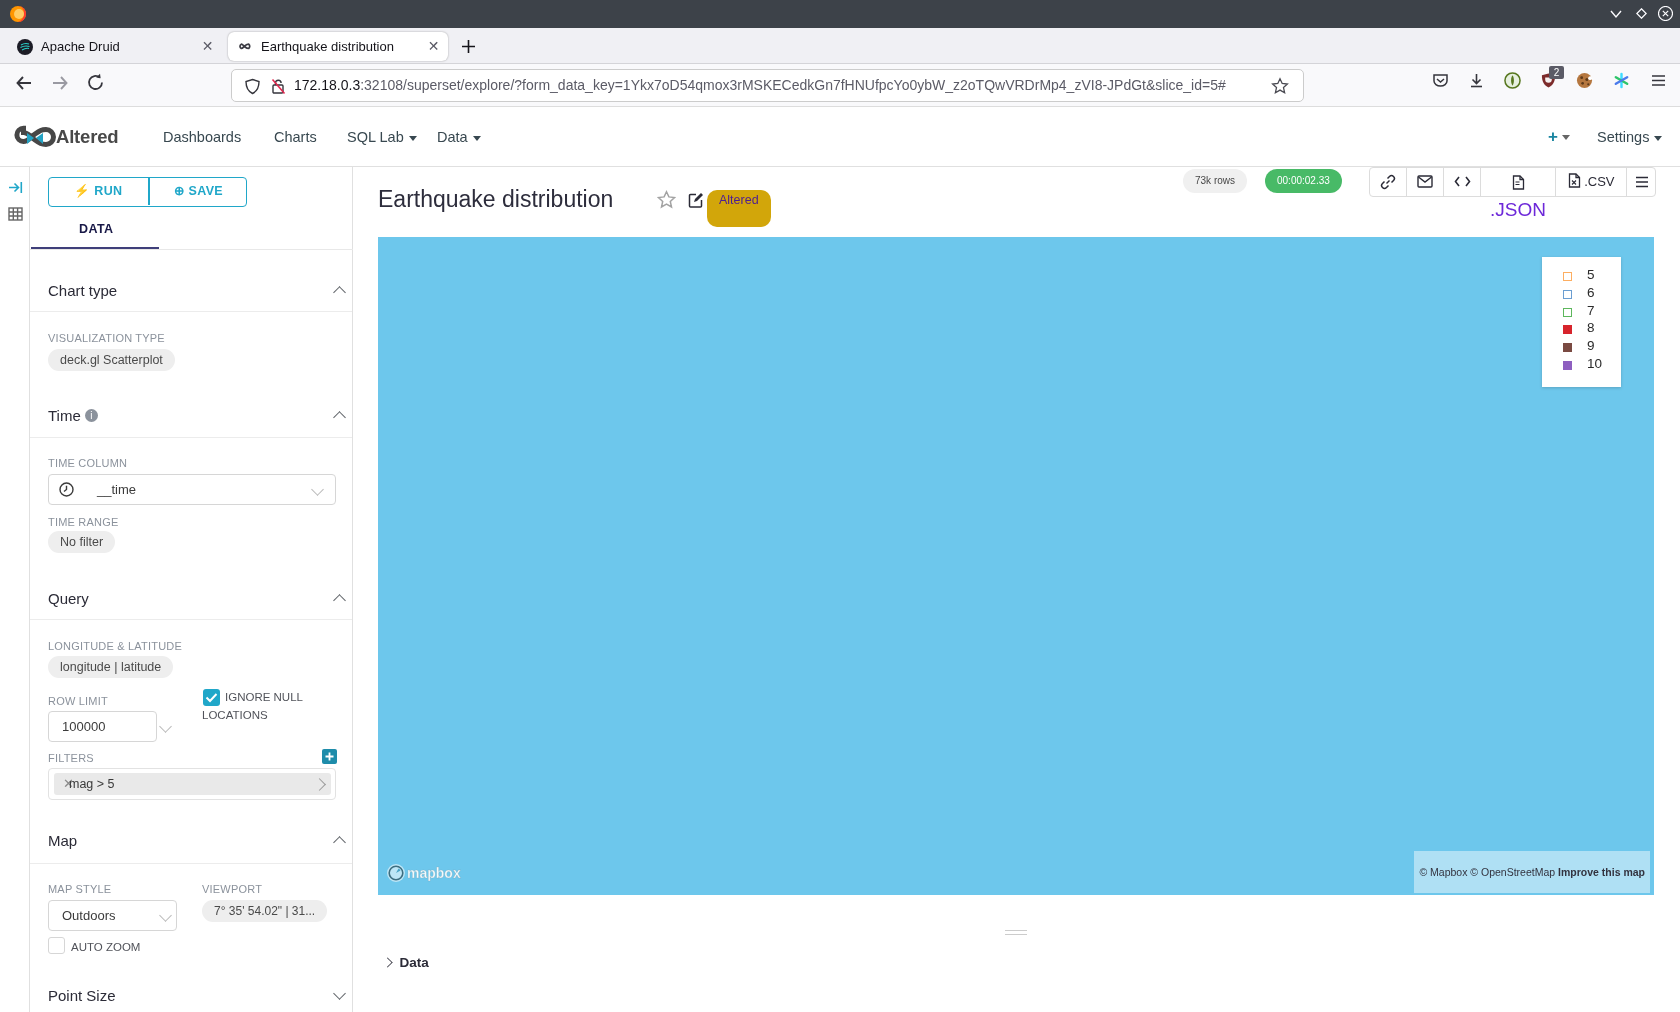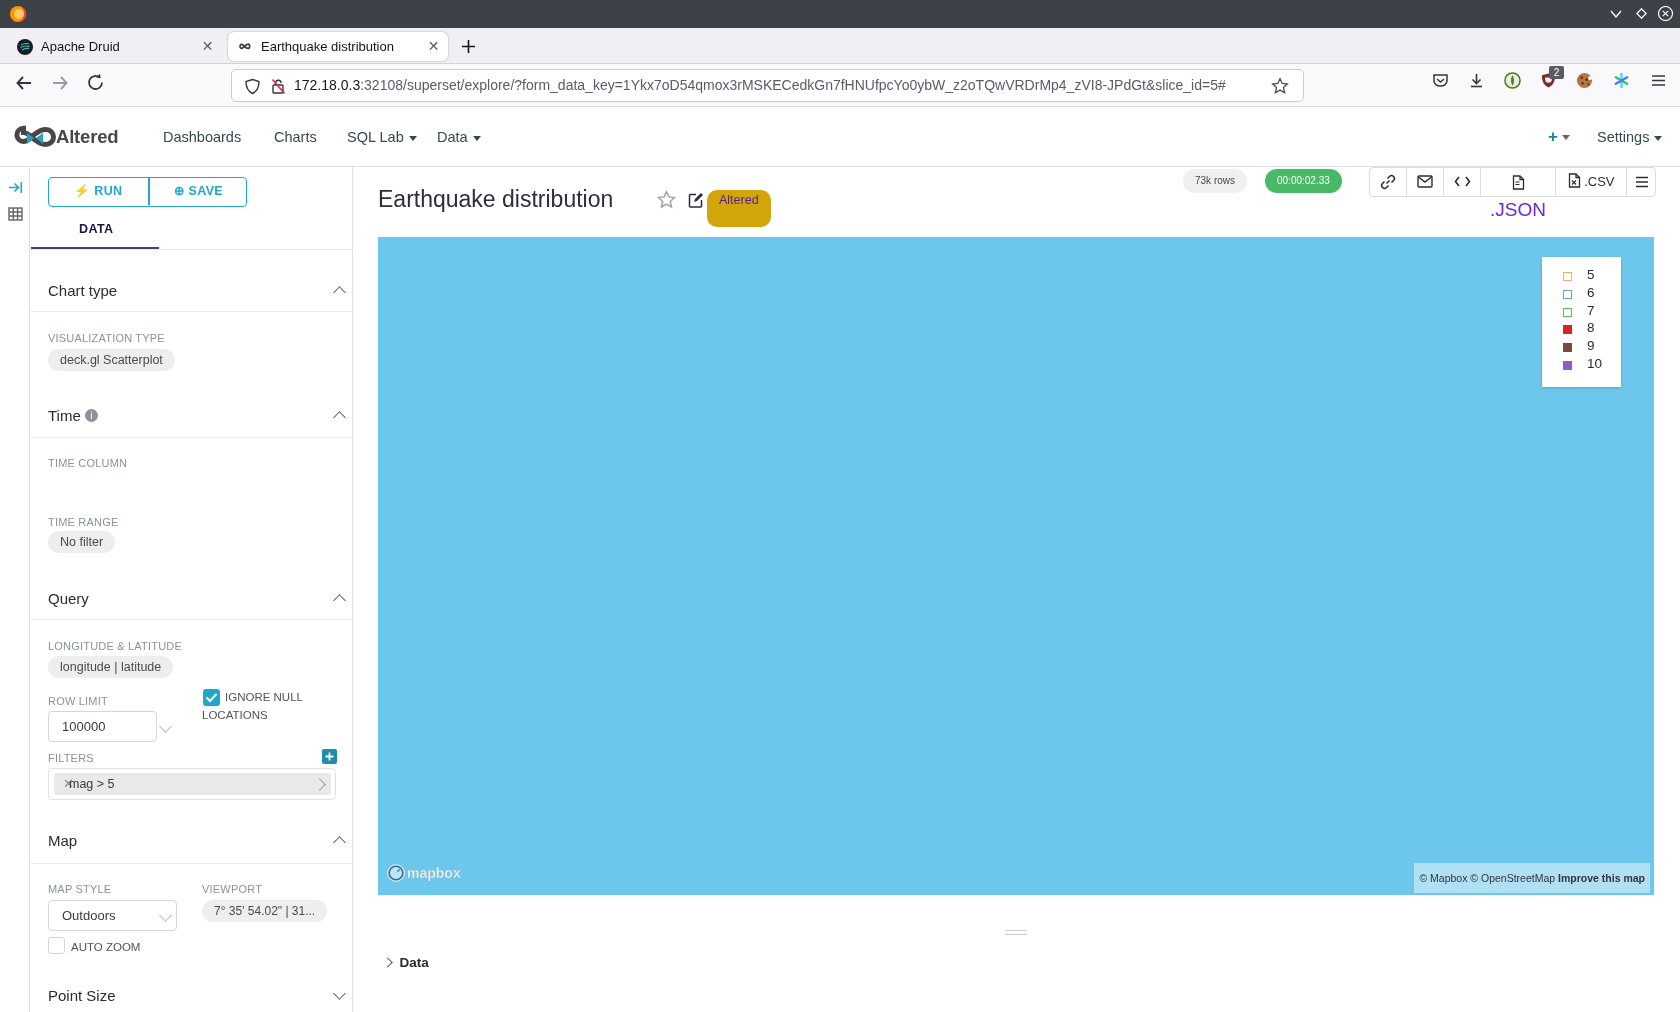--- a/index.html
+++ b/index.html
@@ -45,21 +45,21 @@
   .pill { position:absolute; background:#eeeeee; border-radius:11px; font-size:12.5px; color:#4a4a4a; padding:4px 12px; white-space:nowrap; }
   .selbox { position:absolute; left:18px; height:31px; background:#fff; border:1px solid #d6d6d6; border-radius:4px; font-size:13px; color:#3b3b3b; }
   
   #main { position:absolute; top:167px; left:354px; width:1326px; height:845px; background:#fff; }
   #charttitle { position:absolute; left:24px; top:19px; font-size:23px; color:#2d2d3c; }
   .hpill { position:absolute; top:2px; height:24px; border-radius:12px; font-size:10px; line-height:24px; padding:0 12px; }
   #btngroup { position:absolute; left:1015px; top:0px; width:287px; height:30px; border:1px solid #dcdcdc; border-radius:4px; }
   .bgcell { position:absolute; top:0; height:28px; border-right:1px solid #dcdcdc; text-align:center; }
   
   #mapwrap { position:absolute; left:24px; top:70px; width:1276px; height:658px; overflow:hidden; background:#6dc7ec; }
-  #attrib { position:absolute; right:4px; bottom:2px; font-size:10.5px; color:#33333f; background:rgba(255,255,255,.45); padding:9px 5px; }
+  #attrib { position:absolute; right:4px; bottom:2px; font-size:10.5px; color:#33333f; background:rgba(255,255,255,.45); padding:15px 5px; }
   #mblogo { position:absolute; left:8px; bottom:8px; }
   #legend { position:absolute; left:1164px; top:20px; width:79px; height:130px; background:#fff; box-shadow:0 1px 3px rgba(0,0,0,.18); }
   .lrow { position:absolute; left:21px; font-size:13.5px; color:#2b2b2b; }
   .lsq { position:absolute; left:0; top:2px; width:9px; height:9px; }
   #dragbar { position:absolute; left:651px; top:763px; width:22px; height:5px; border-top:1px solid #ccc; border-bottom:1px solid #ccc; }
   #datacollapse { position:absolute; left:29px; top:788px; font-size:13.5px; font-weight:700; color:#2b2b37; }
 </style>
 </head>
 <body>
 
@@ -205,20 +205,28 @@
   <div class="sechead" style="top:115px">Chart type</div>
   <div class="chev up" style="left:305px;top:121px"></div>
   <div class="secline" style="top:144px"></div>
   <div class="ctl-label" style="top:165px">VISUALIZATION TYPE</div>
   <div class="pill" style="left:18px;top:182px">deck.gl Scatterplot</div>
 
   <div class="sechead" style="top:240px">Time <span style="display:inline-block;width:13px;height:13px;border-radius:7px;background:#8b929c;color:#fff;font-size:10px;line-height:13px;text-align:center;vertical-align:2px">i</span></div>
   <div class="chev up" style="left:305px;top:246px"></div>
   <div class="secline" style="top:270px"></div>
   <div class="ctl-label" style="top:290px">TIME COLUMN</div>
+  <div class="selbox" style="top:307px;width:288px;">
+    <svg class="abs" style="left:10px;top:7px" width="15" height="15" viewBox="0 0 15 15">
+        <circle cx="7.5" cy="7.5" r="6.5" fill="none" stroke="#3b3b3b" stroke-width="1.4"></circle>
+        <path d="M7.5 3.8 V7.5 L5 9.5" fill="none" stroke="#3b3b3b" stroke-width="1.4"></path>
+      </svg>
+    <span class="abs" style="left:48px;top:7px">__time</span>
+    <div class="chev down" style="left:264px;top:10px;border-color:#b9b9b9"></div>
+  </div>
   <div class="ctl-label" style="top:349px">TIME RANGE</div>
   <div class="pill" style="left:18px;top:364px">No filter</div>
 
   <div class="sechead" style="top:423px">Query</div>
   <div class="chev up" style="left:305px;top:429px"></div>
   <div class="secline" style="top:452px"></div>
   <div class="ctl-label" style="top:473px">LONGITUDE &amp; LATITUDE</div>
   <div class="pill" style="left:18px;top:489px">longitude | latitude</div>
   <div class="ctl-label" style="top:528px">ROW LIMIT</div>
   <div class="abs" style="left:173px;top:522px;width:17px;height:17px;background:#20a7c9;border-radius:3px;"><svg width="17" height="17" viewBox="0 0 17 17">

